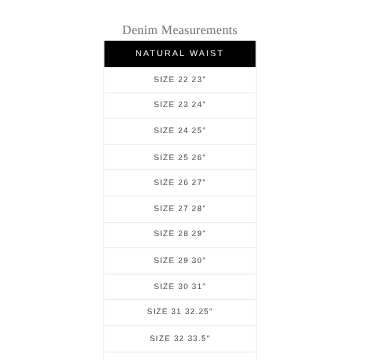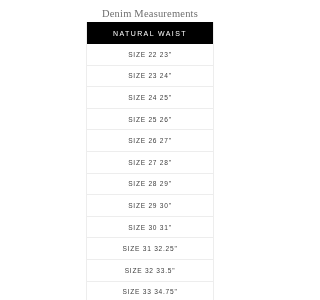--- a/index.html
+++ b/index.html
@@ -14,21 +14,21 @@
     font-family: "Liberation Sans", sans-serif;
     -webkit-font-smoothing: antialiased;
   }
   #page {
     position: relative;
     width: 300px;
     height: 300px;
     background: #ffffff;
   }
   .page-title {
-    margin: 4px;
+    margin: 16px;
     padding-top: 3px;
     text-align: center;
     font-family: "Liberation Serif", serif;
     font-size: 10.5px;
     font-weight: 400;
     color: #6f6f6f;
     letter-spacing: 0.2px;
     line-height: 14px;
   }
   .size-table {

